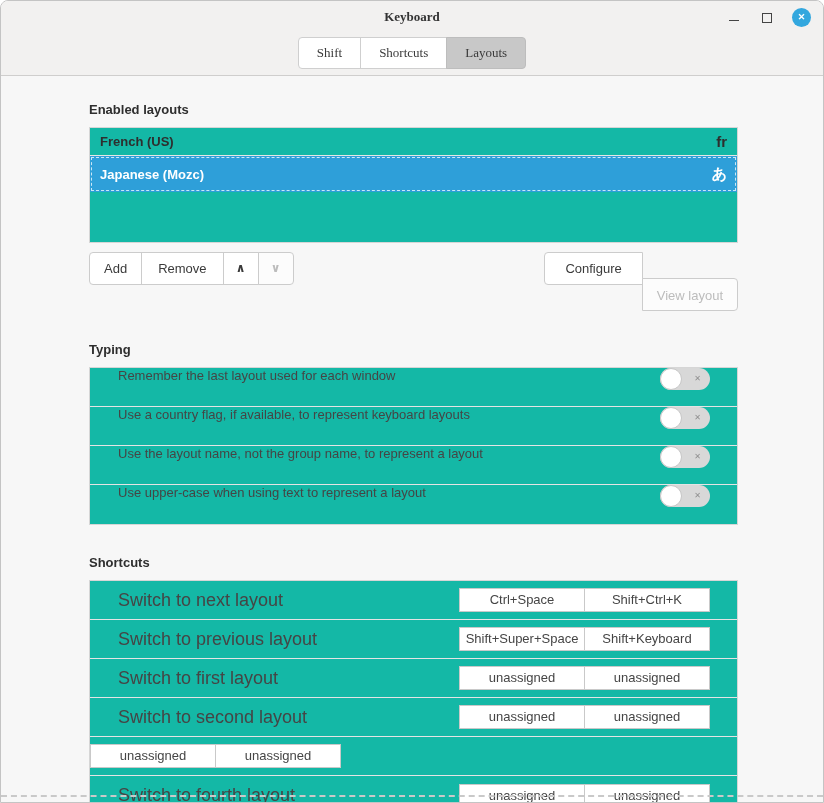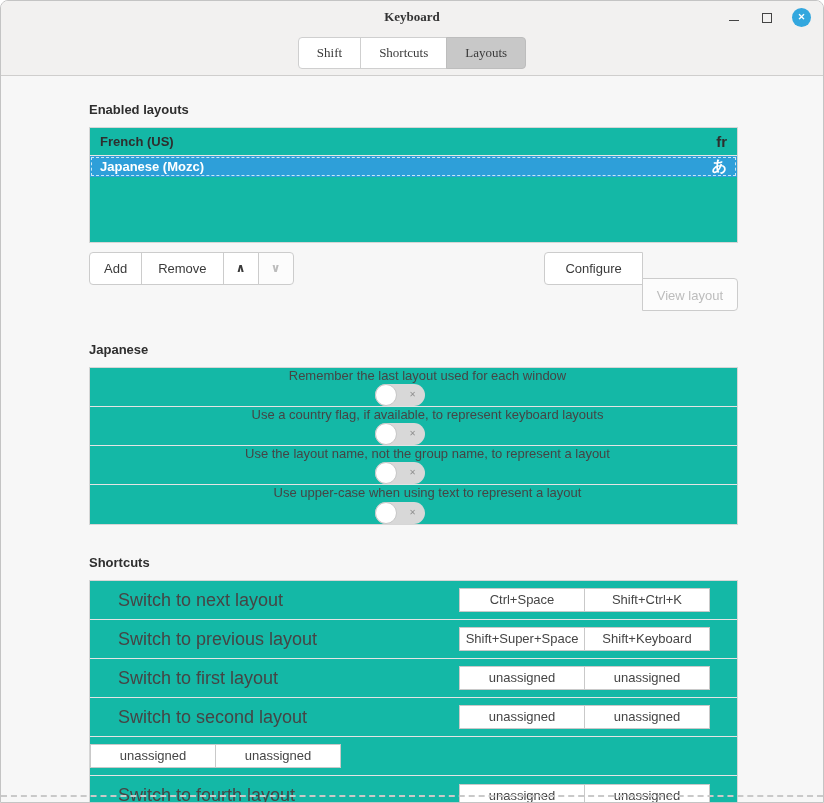--- a/index.html
+++ b/index.html
@@ -79,21 +79,21 @@
   .layouts-list { height: 116px; overflow: hidden; }
   .layout-row {
     height: 28px; display: flex; align-items: center;
     padding: 0 10px;
     border-bottom: 1px solid #e6e6e6;
     position: relative;
     cursor: pointer;
   }
   .layout-name { flex: 1; font-size: 13px; font-weight: bold; color: #2e2e2e; }
   .layout-badge { font-size: 15px; font-weight: bold; color: #2e2e2e; }
-  .layout-row.selected { background: #2e9fd9; border-bottom: none; height: 21px; }
+  .layout-row.selected { background: #2e9fd9; border-bottom: none; height: 36px; }
   .layout-row.selected .layout-name,
   .layout-row.selected .layout-badge { color: #ffffff; }
   .layout-row.selected::after {
     content: ""; position: absolute; inset: 1px;
     border: 1px dashed rgba(255,255,255,0.75);
     pointer-events: none;
   }
   
   .list-toolbar { margin-top: 9px; display: flex; justify-content: space-between; width: 649px; }
   .btn-group { display: flex; }
@@ -106,23 +106,22 @@
     padding: 0 16px;
     cursor: pointer;
     text-align: center;
   }
   .tbtn:first-child { border-radius: 4px 0 0 4px; margin-left: 0; }
   .tbtn:last-child { border-radius: 0 4px 4px 0; }
   .tbtn.arrow { width: 36px; padding: 0; font-size: 12px; font-weight: bold; }
   .tbtn.disabled { color: #bcbcbc; background: #fcfcfc; }
   
   .option-row {
-    height: 39px; display: flex; align-items: center;
+    height: 39px; display: flex; 
     border-bottom: 1px solid #e4e4e4;
-    flex-direction: column;
   }
   .option-row:last-child { border-bottom: none; }
   .option-label { flex: 1; padding-left: 28px; font-size: 13px; color: #454545; }
   .toggle {
     width: 50px; height: 22px; border-radius: 11px;
     background: #d8d8d8; position: relative; margin-right: 27px;
     cursor: pointer; flex: none;
   }
   .toggle .knob {
     position: absolute; left: 0; top: 0; width: 22px; height: 22px;
@@ -206,21 +205,21 @@
         <div class="tbtn arrow disabled">
           <span>∨</span>
         </div>
       </div>
       <div class="btn-group">
         <div class="tbtn" style="padding:0 20px;">Configure</div>
         <div class="tbtn disabled" style="padding:1px 14px;margin-top:26px;">View layout</div>
       </div>
     </div>
 
-    <div class="section-header hdr-options">Japanese</div>
+    <div class="section-header hdr-options">Typing</div>
     <div class="frame">
       <div class="option-row">
         <span class="option-label">Remember the last layout used for each window</span>
         <div class="toggle">
           <span class="off-mark">✕</span>
           <span class="knob"></span>
         </div>
       </div>
       <div class="option-row">
         <span class="option-label">Use a country flag, if available, to represent keyboard layouts</span>

